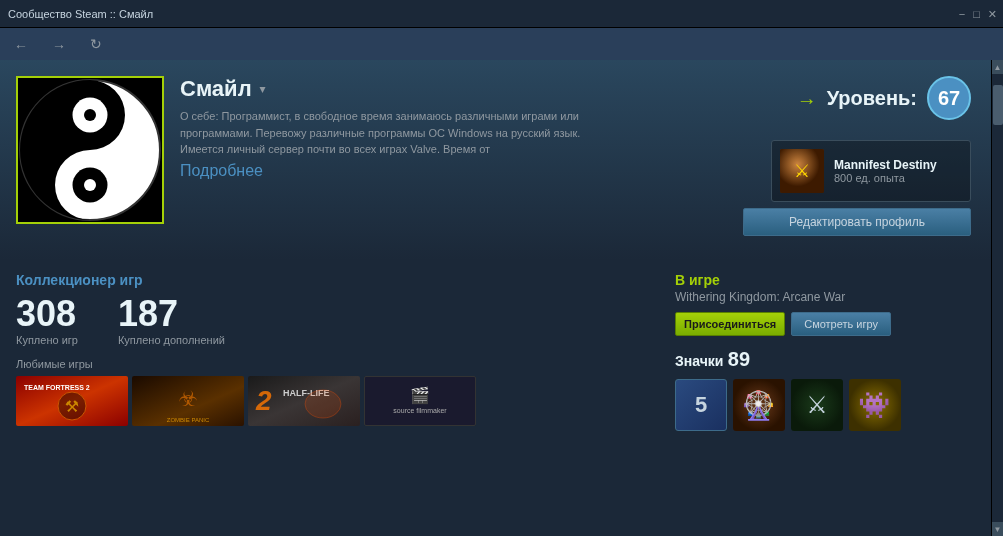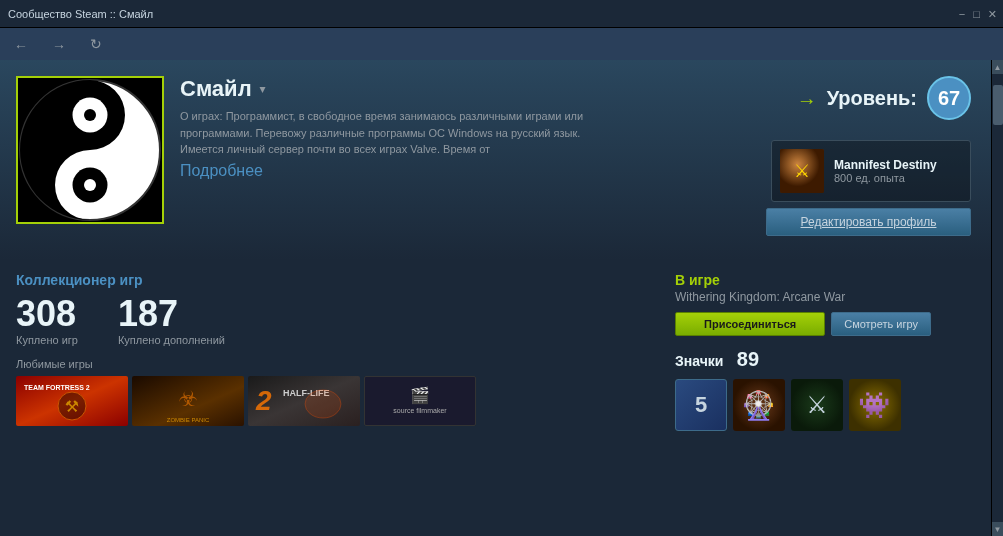--- a/index.html
+++ b/index.html
@@ -236,23 +236,22 @@
       background: linear-gradient(to bottom, #4a7fa5, #2a5f7f);
       border: 1px solid #3d6b8a;
       border-radius: 2px;
       color: #c6d4df;
       font-size: 12px;
       padding: 6px 16px;
       cursor: pointer;
       position: absolute;
       right: 20px;
       top: 148px;
-      width: 205px;
+      width: 228px;
       text-align: center;
-      text-decoration: underline;
     }
 
     
     .lower-section {
       display: flex;
       padding: 12px 16px;
       gap: 16px;
     }
 
     
@@ -362,21 +361,21 @@
       gap: 6px;
     }
 
     .join-btn {
       background: linear-gradient(to bottom, #a4d007, #7aad00);
       border: 1px solid #5a8000;
       border-radius: 2px;
       color: #1a1a1a;
       font-size: 11px;
       font-weight: bold;
-      padding: 5px 28px;
+      padding: 5px 8px;
       cursor: pointer;
     }
 
     .watch-btn {
       background: linear-gradient(to bottom, #4a7fa5, #2a5f7f);
       border: 1px solid #3d6b8a;
       border-radius: 2px;
       color: #c6d4df;
       font-size: 11px;
       padding: 5px 12px;
@@ -391,21 +390,20 @@
       font-size: 14px;
       color: #e8f4f8;
       font-weight: bold;
       margin-bottom: 8px;
     }
 
     .badges-count {
       font-size: 20px;
       font-weight: bold;
       color: #e8f4f8;
-      margin-left: 9px;
     }
 
     .badges-row {
       display: flex;
       gap: 6px;
       flex-wrap: wrap;
     }
 
     .badge-item {
       width: 52px;
@@ -507,21 +505,21 @@
           </svg>
         </div>
       </div>
 
       <div class="profile-info">
         <div class="username-row">
           <span class="username">Смайл</span>
           <span class="dropdown-arrow">▾</span>
         </div>
         <div class="about-text">
-          <span>О играх:</span>
+          <span>О себе:</span>
           <span>Программист, в свободное время занимаюсь различными играми или программами. Перевожу различные программы ОС Windows на русский язык. Имеется личный сервер почти во всех играх Valve. Время от</span>
         </div>
         <a class="more-link">Подробнее</a>
       </div>
 
       <div class="level-area">
         <span class="level-arrow">→</span>
         <span class="level-label">Уровень:</span>
         <div class="level-badge">67</div>
       </div>

